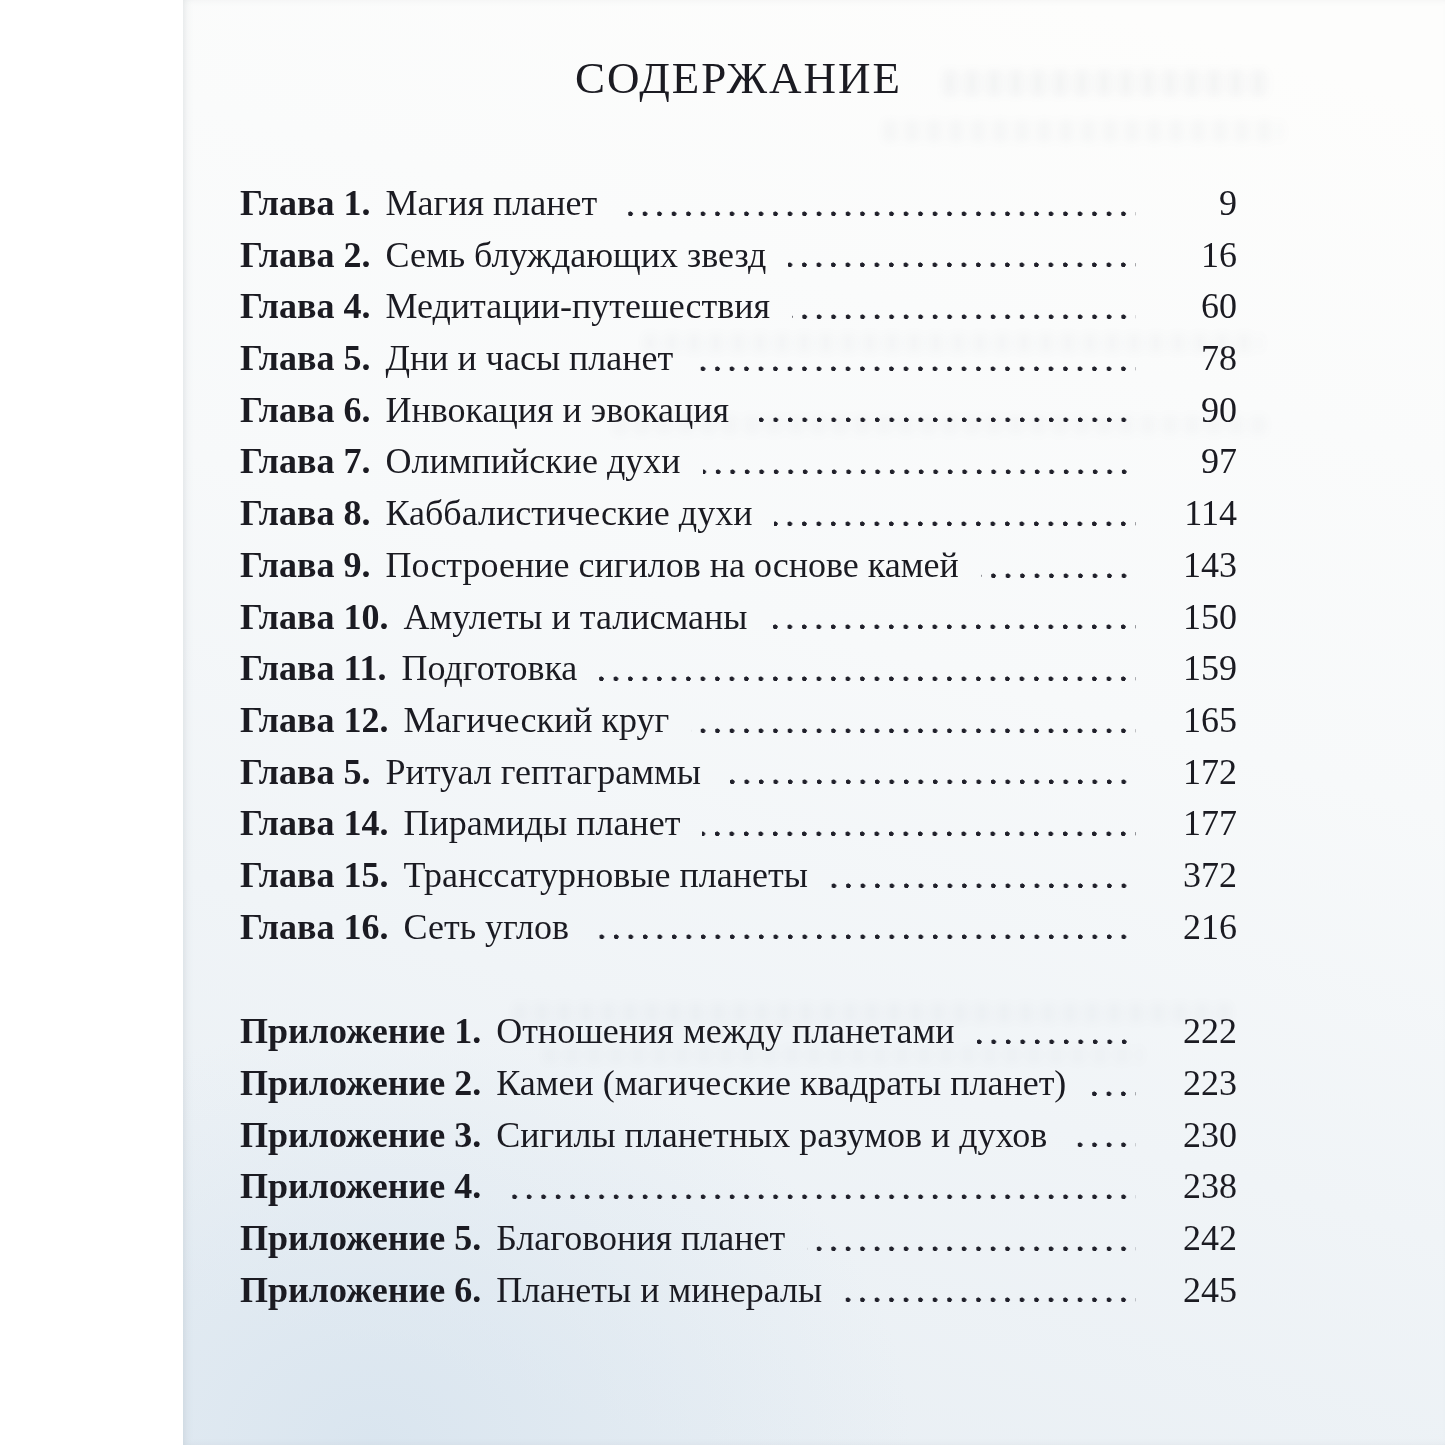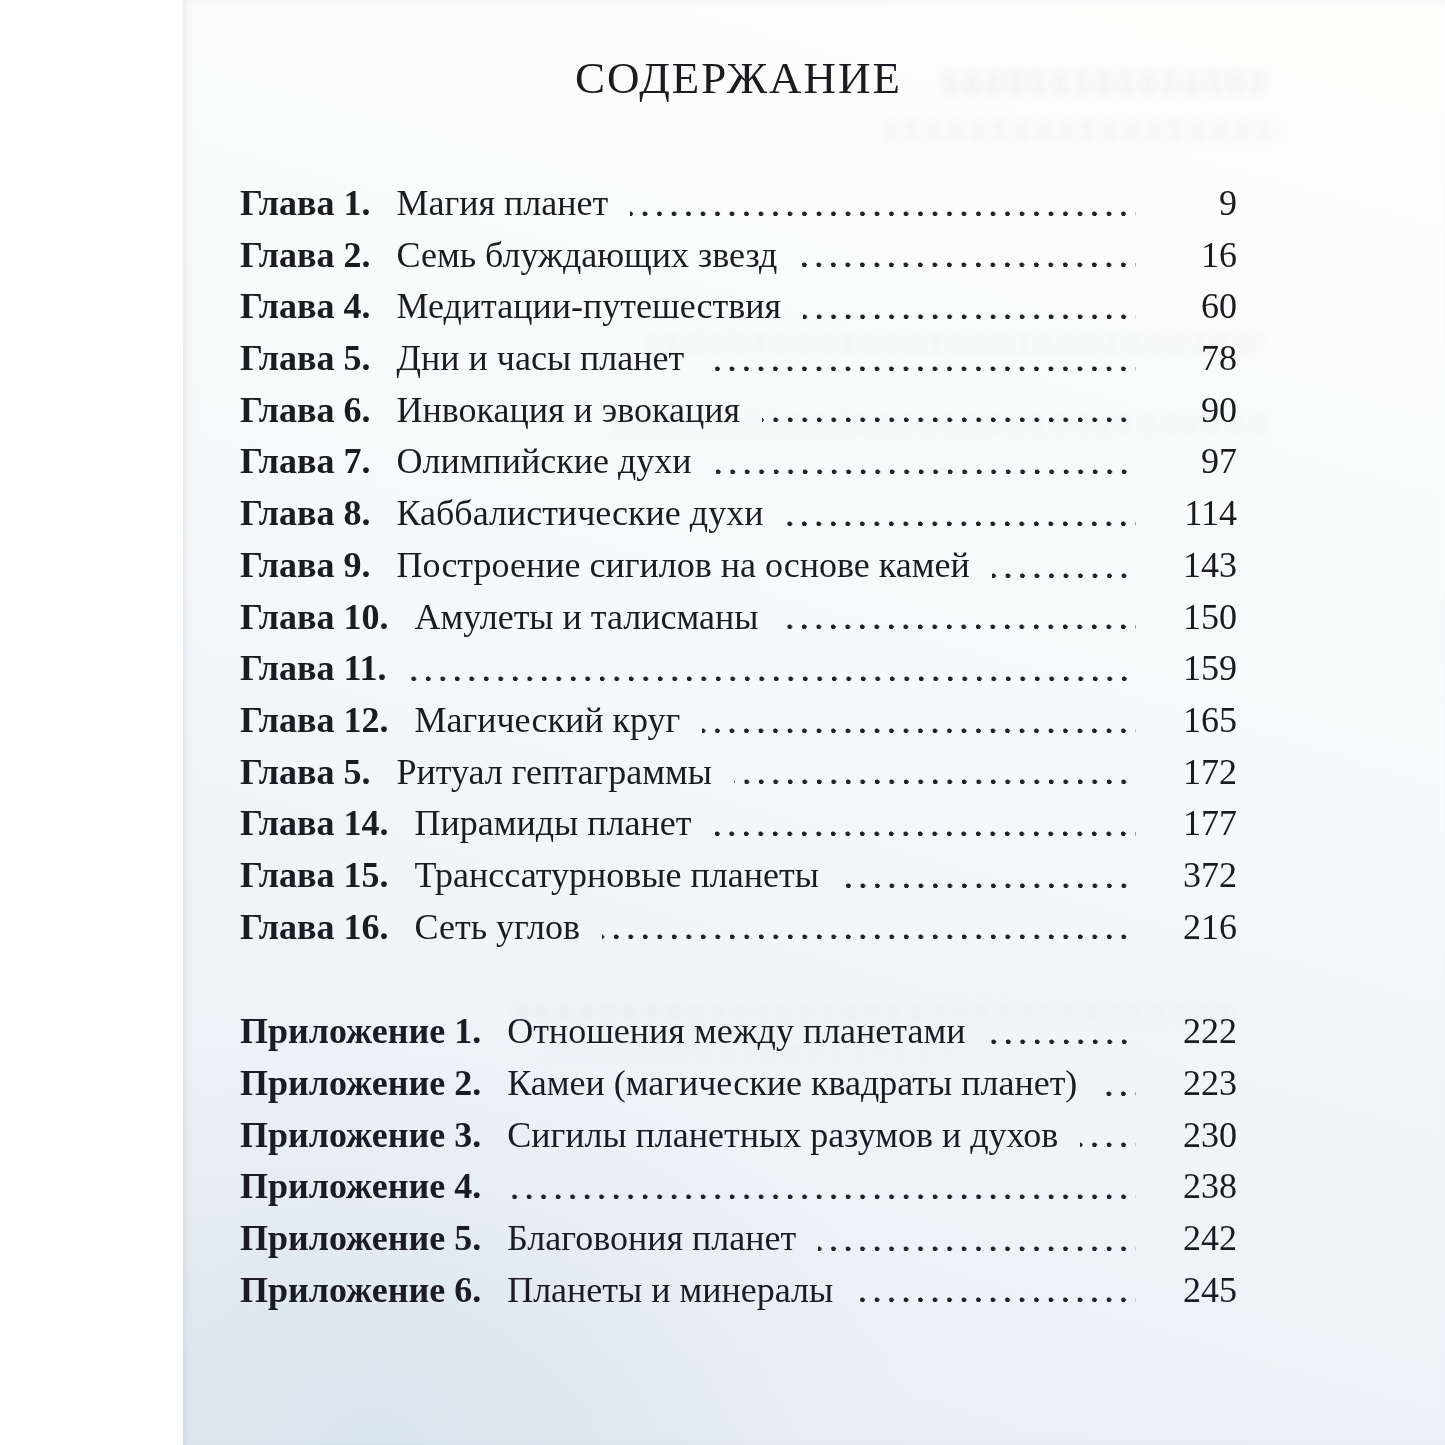--- a/index.html
+++ b/index.html
@@ -51,21 +51,21 @@
   .toc-row {
     display: flex;
     align-items: baseline;
     height: 51.7px;
     line-height: 51.7px;
     font-size: 36px;
     white-space: nowrap;
     gap: 15px;
   }
   .lbl { font-weight: 700; }
-  .ttl { margin-left: 11px; }
+  .ttl { margin-left: 0; }
   .leader {
     flex: 1 1 auto;
     min-width: 18px;
     align-self: flex-end;
     height: 6px;
     margin: 0 8px 13px 7px;
     background-image: radial-gradient(circle at 2.2px 2.8px, #20202a 2.1px, rgba(32,32,42,0) 2.6px);
     background-size: 14.5px 6px;
     background-repeat: repeat-x;
     background-position: right bottom;
@@ -156,20 +156,21 @@
             <span class="num">143</span>
           </div>
         <div class="toc-row">
             <span class="lbl">Глава 10.</span>
             <span class="ttl">Амулеты и талисманы</span>
             <span class="leader"></span>
             <span class="num">150</span>
           </div>
         <div class="toc-row">
             <span class="lbl">Глава 11.</span>
+            <span class="ttl">Подготовка</span>
             <span class="leader"></span>
             <span class="num">159</span>
           </div>
         <div class="toc-row">
             <span class="lbl">Глава 12.</span>
             <span class="ttl">Магический круг</span>
             <span class="leader"></span>
             <span class="num">165</span>
           </div>
         <div class="toc-row">

